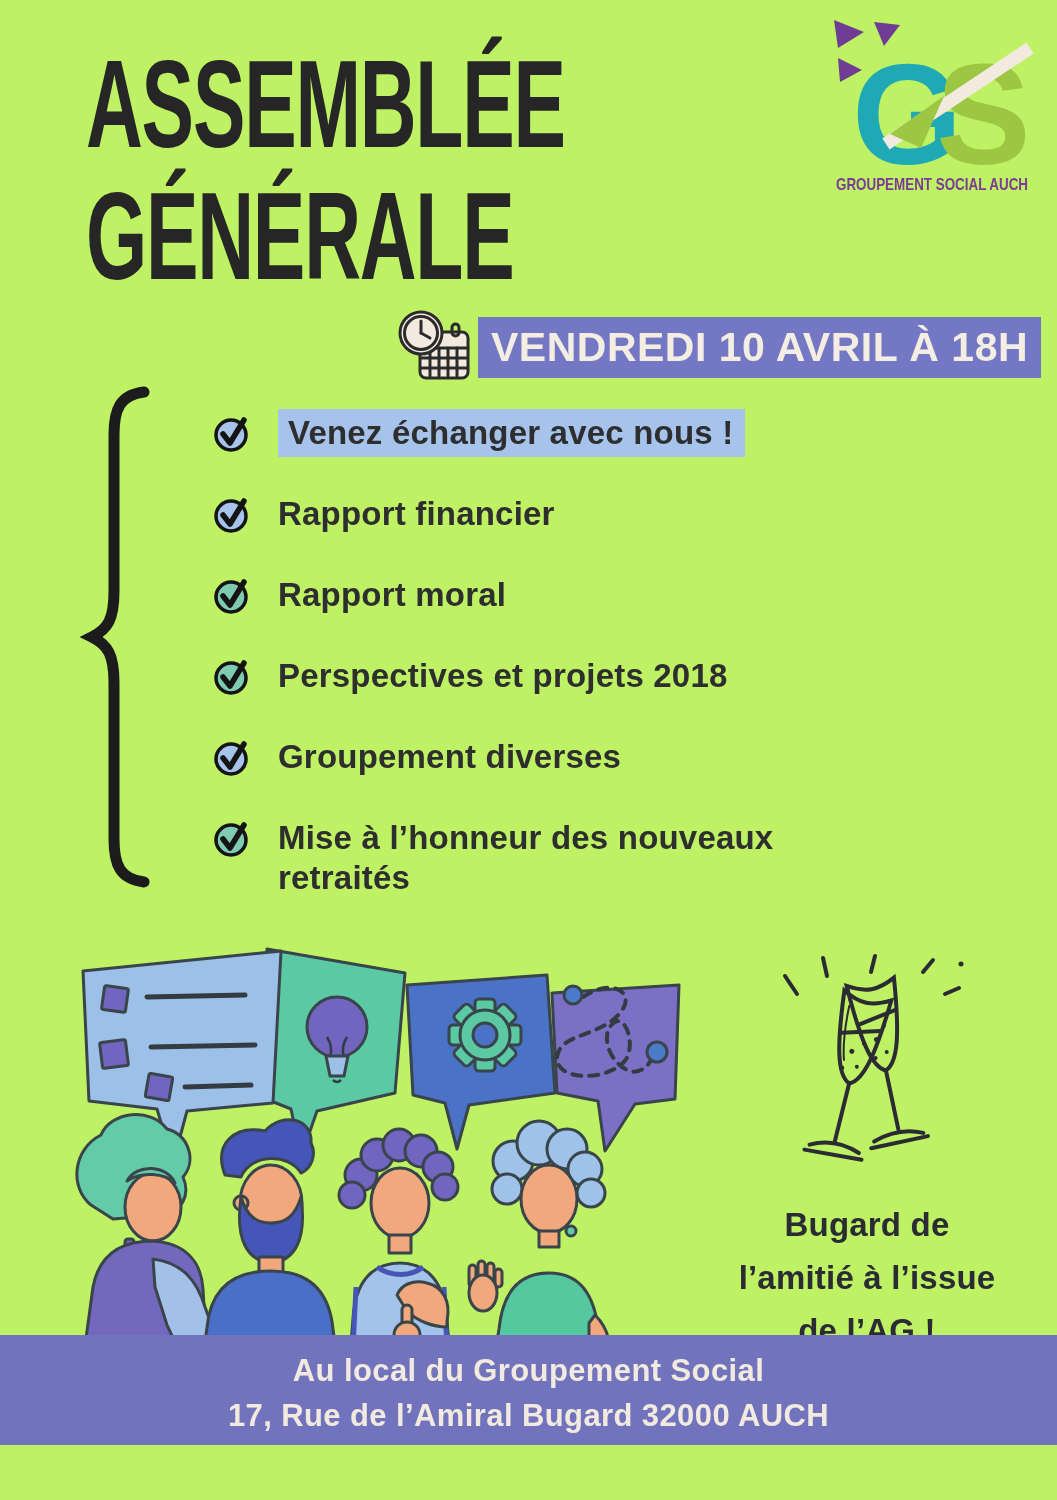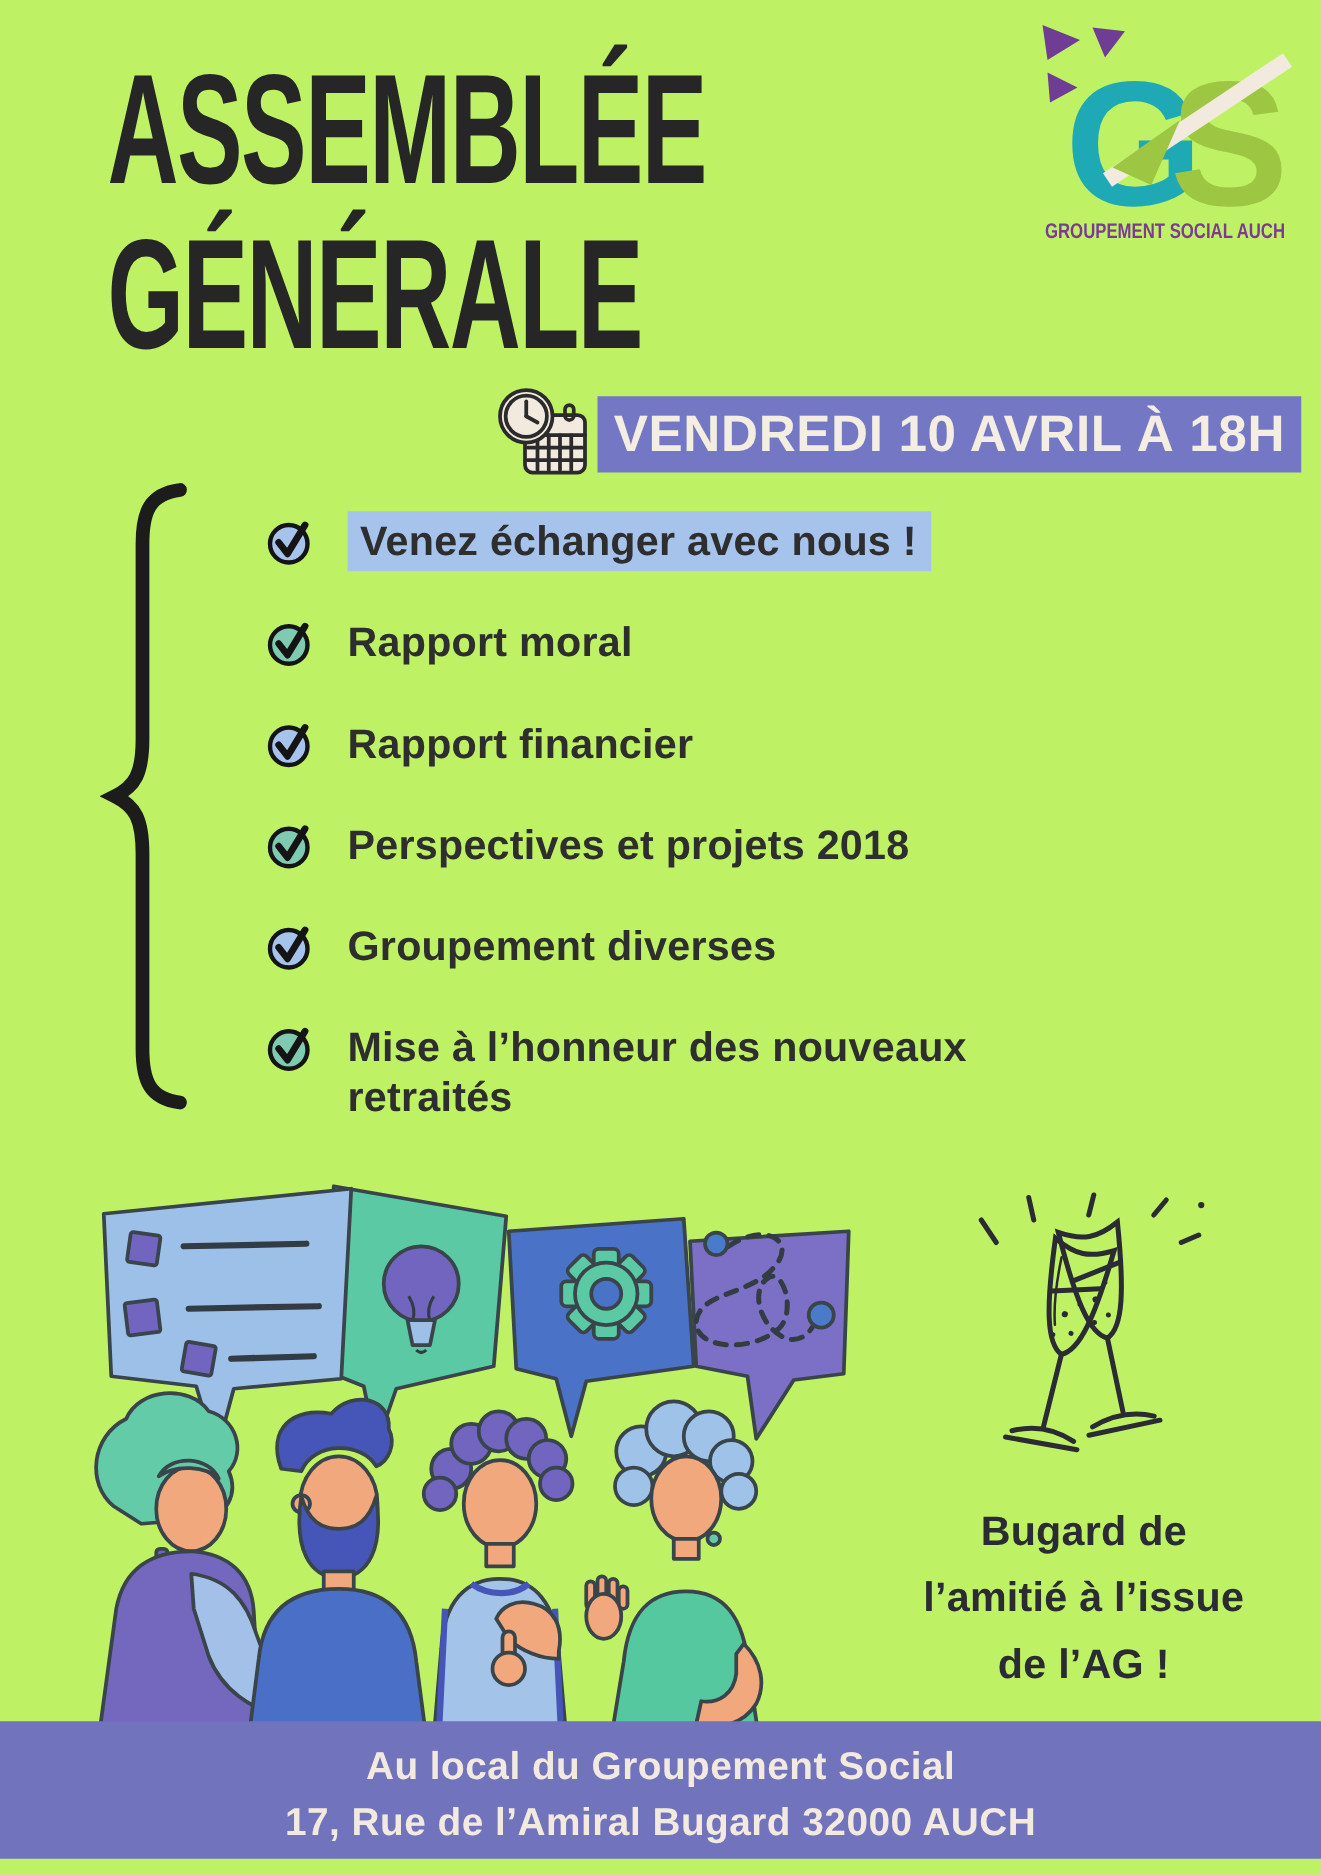--- a/index.html
+++ b/index.html
@@ -39,21 +39,21 @@
   
   .illustration { position:absolute; left:55px; top:935px; width:630px; height:455px; }
 
   
   .champagne { position:absolute; left:775px; top:950px; width:190px; height:250px; }
   .toast { position:absolute; left:712px; top:1198px; width:310px; text-align:center;
            font-size:33px; font-weight:bold; color:#2B2B33; line-height:53px; letter-spacing:0.2px; }
 
   
   .footer {
-    position:absolute; left:0; right:0; top:1377px; height:110px;
+    position:absolute; left:0; right:0; top:1335px; height:110px;
     background:#7173BD; color:#F2EADF; text-align:center;
     font-size:31px; font-weight:bold; padding-top:13px; line-height:45px; letter-spacing:0.4px;
   }
 </style>
 </head>
 <body>
 
 <div class="poster">
 
   <div class="title">
@@ -106,32 +106,32 @@
     <div class="agenda-row">
       <svg class="check" viewBox="0 0 40 40">
         <circle cx="19" cy="22" r="15" stroke="#141414" stroke-width="3.5" fill="#A6C3EC"></circle>
         <path d="M 11,21 L 18,30 L 32,7" fill="none" stroke="#141414" stroke-width="5.5" stroke-linecap="round" stroke-linejoin="round"></path>
       </svg>
       <div class="agenda-label"><span class="hl">Venez échanger avec nous !</span></div>
     </div>
 
     <div class="agenda-row">
       <svg class="check" viewBox="0 0 40 40">
+        <circle cx="19" cy="22" r="15" stroke="#141414" stroke-width="3.5" fill="#A6C3EC"></circle>
+        <path d="M 11,21 L 18,30 L 32,7" fill="none" stroke="#141414" stroke-width="5.5" stroke-linecap="round" stroke-linejoin="round"></path>
+      </svg>
+      <div class="agenda-label">Rapport financier</div>
+    </div>
+
+    <div class="agenda-row">
+      <svg class="check" viewBox="0 0 40 40">
         <circle cx="19" cy="22" r="15" stroke="#141414" stroke-width="3.5" fill="#7FCBB2"></circle>
         <path d="M 11,21 L 18,30 L 32,7" fill="none" stroke="#141414" stroke-width="5.5" stroke-linecap="round" stroke-linejoin="round"></path>
       </svg>
       <div class="agenda-label">Rapport moral</div>
-    </div>
-
-    <div class="agenda-row">
-      <svg class="check" viewBox="0 0 40 40">
-        <circle cx="19" cy="22" r="15" stroke="#141414" stroke-width="3.5" fill="#A6C3EC"></circle>
-        <path d="M 11,21 L 18,30 L 32,7" fill="none" stroke="#141414" stroke-width="5.5" stroke-linecap="round" stroke-linejoin="round"></path>
-      </svg>
-      <div class="agenda-label">Rapport financier</div>
     </div>
 
     <div class="agenda-row">
       <svg class="check" viewBox="0 0 40 40">
         <circle cx="19" cy="22" r="15" stroke="#141414" stroke-width="3.5" fill="#7FCBB2"></circle>
         <path d="M 11,21 L 18,30 L 32,7" fill="none" stroke="#141414" stroke-width="5.5" stroke-linecap="round" stroke-linejoin="round"></path>
       </svg>
       <div class="agenda-label">Perspectives et projets 2018</div>
     </div>
 

